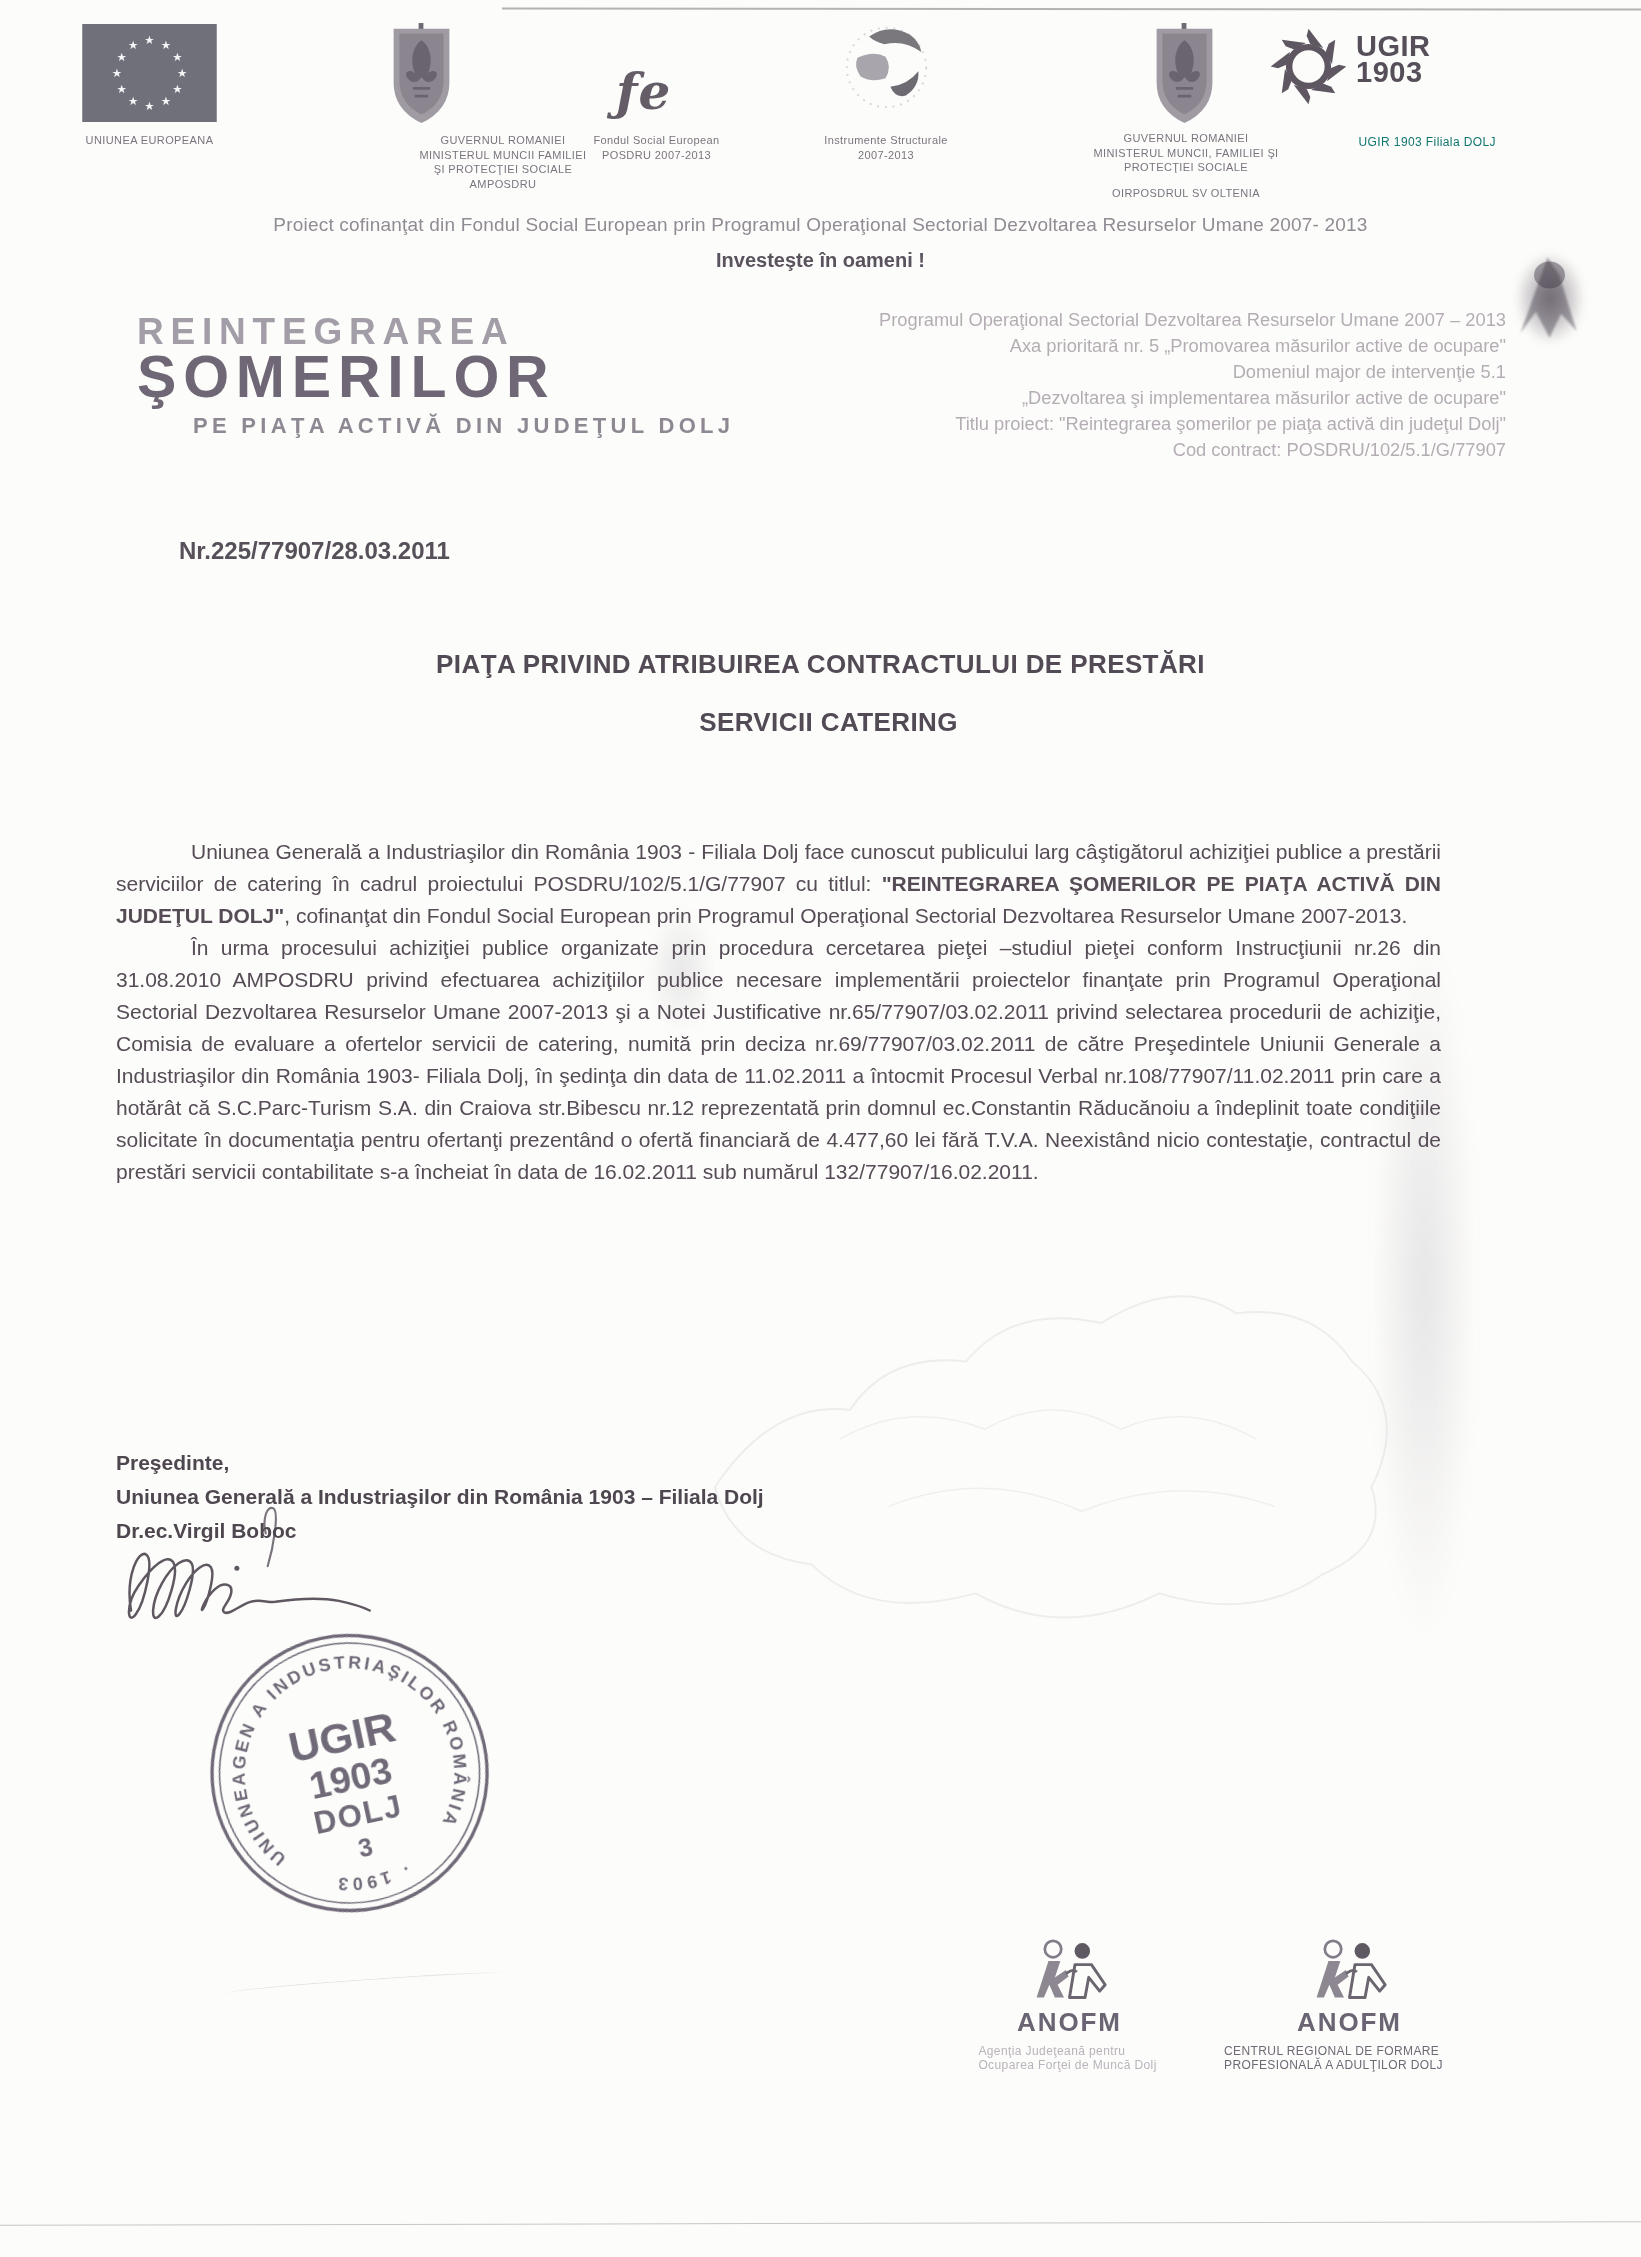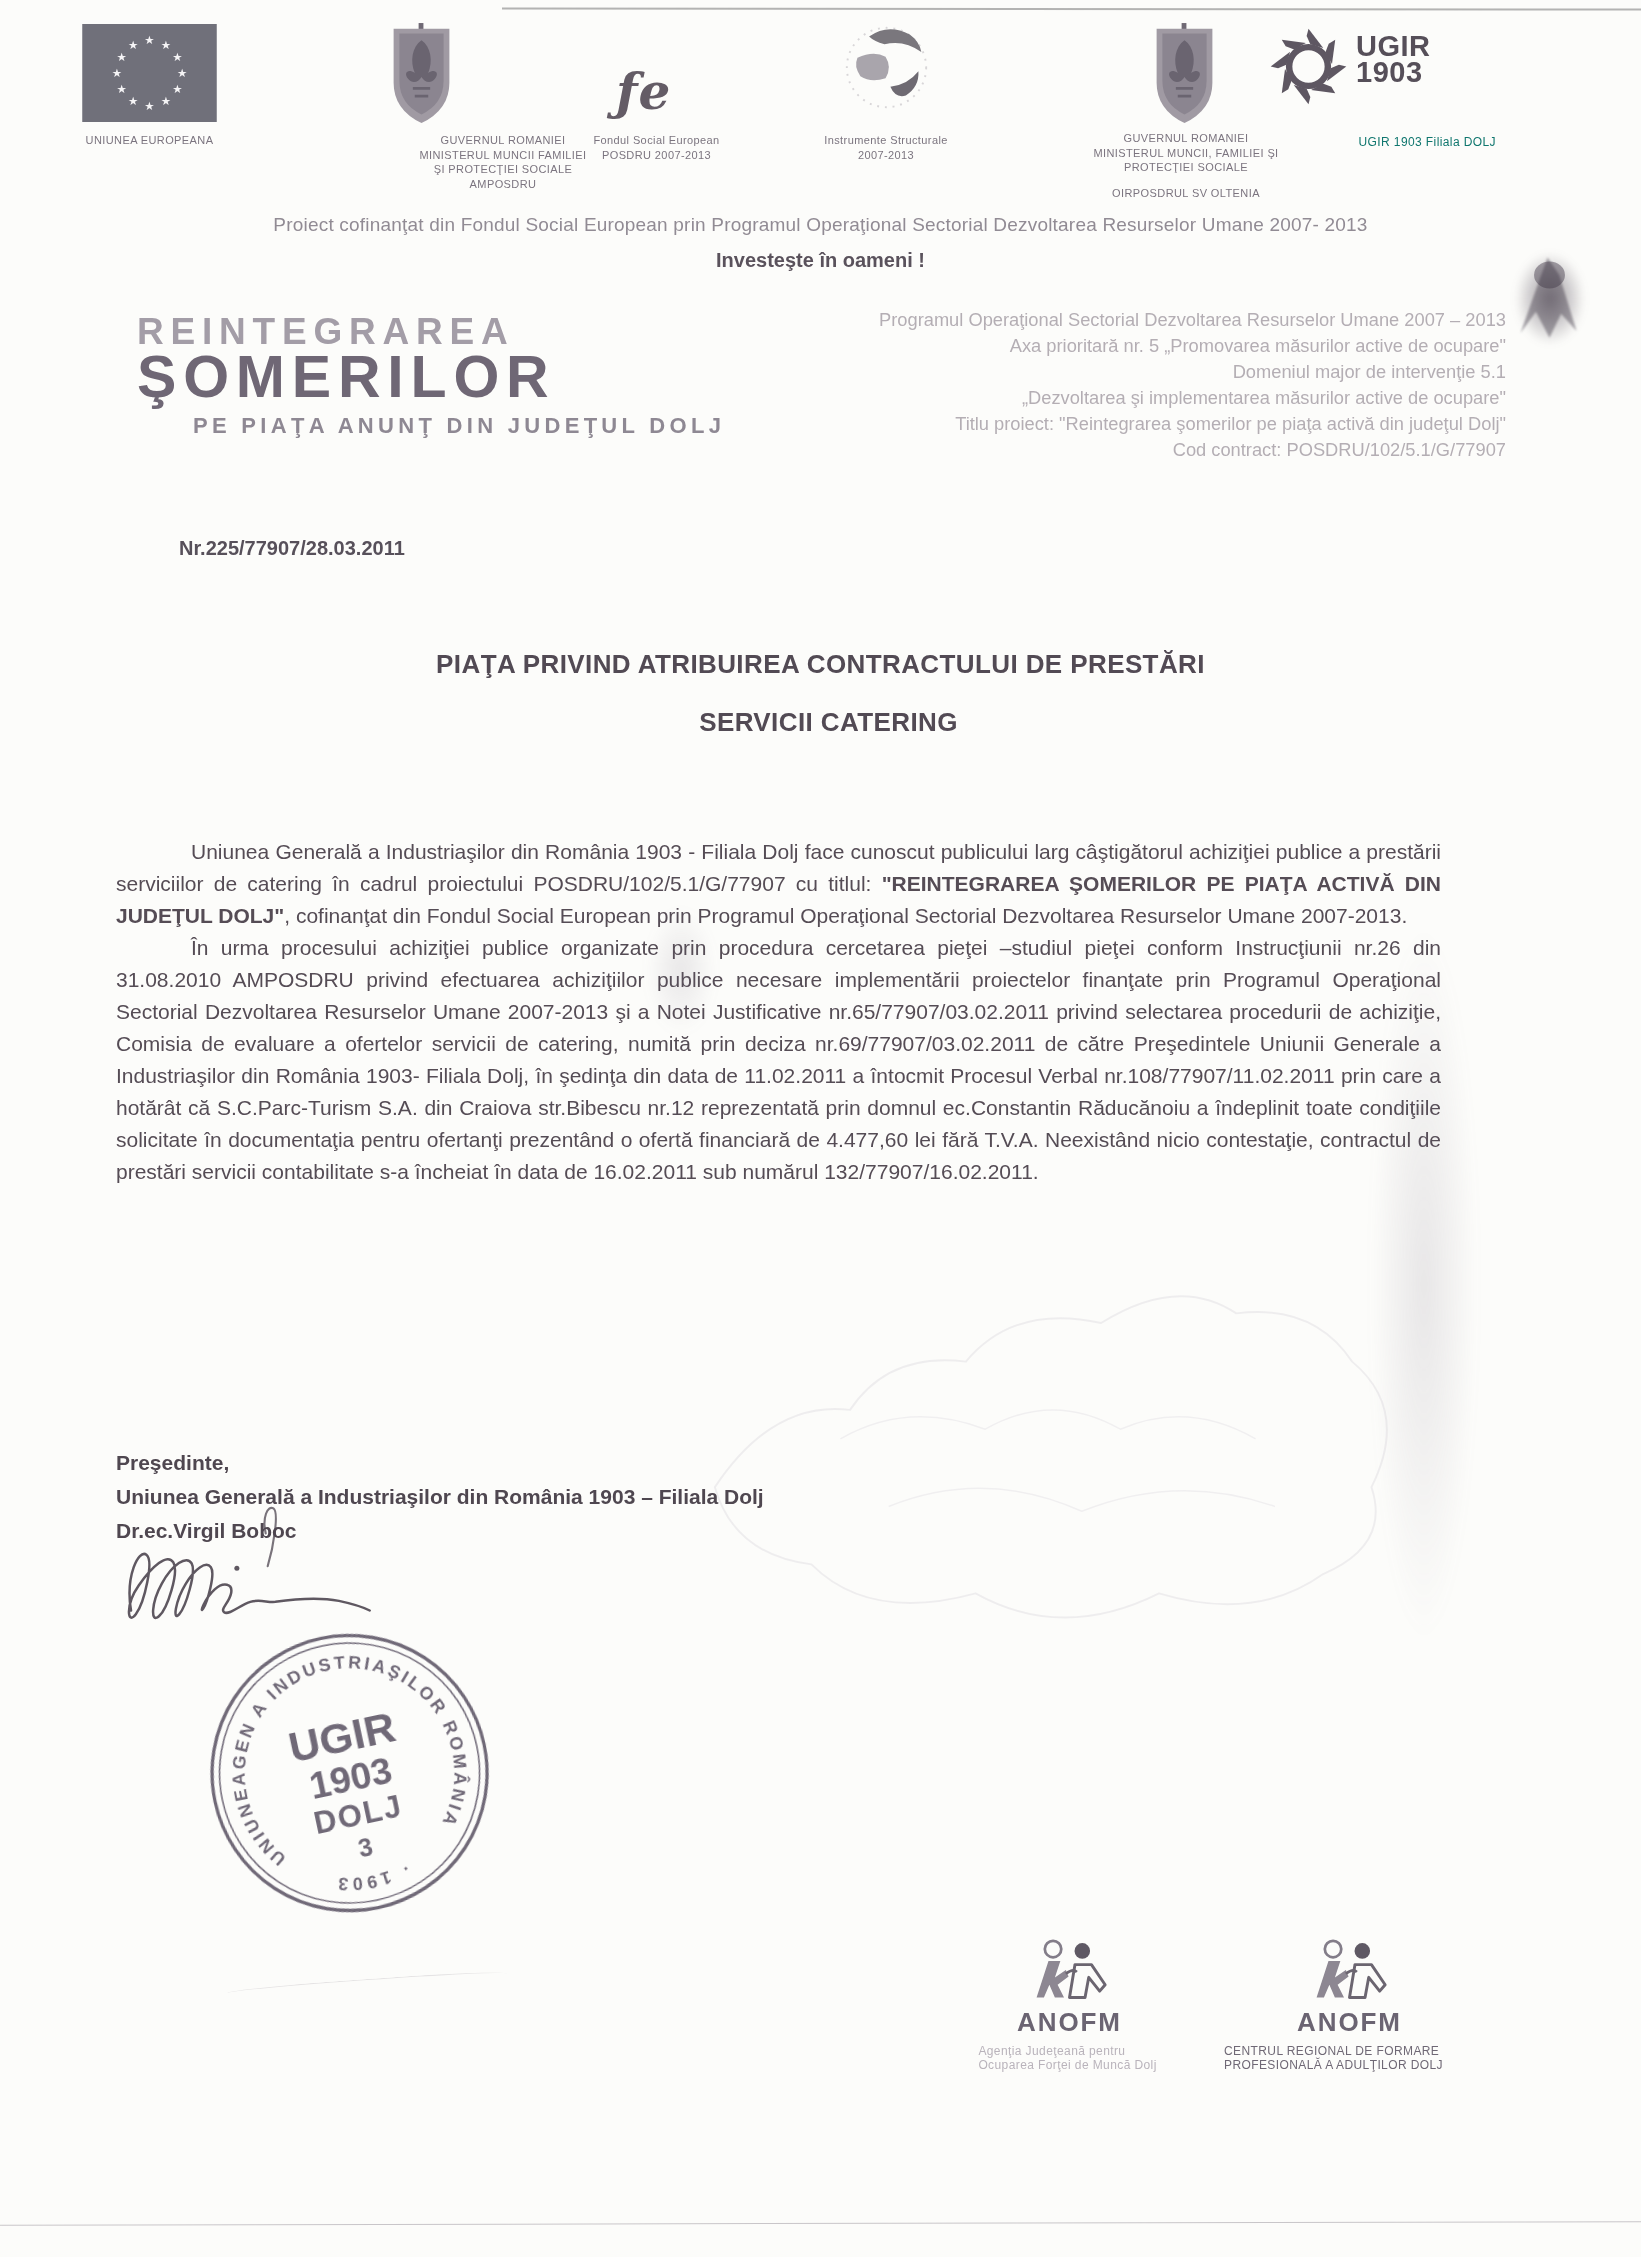--- a/index.html
+++ b/index.html
@@ -16,21 +16,21 @@
     font-size:50px; color:#645c66; letter-spacing:1px;margin-top:35px;}
   .ugir-word{font-weight:700; color:#564f59; font-size:29px; line-height:26px; letter-spacing:0.5px;}
   
   .banner1{width:1641px; text-align:center; font-size:19px; color:#918b94; letter-spacing:0.2px;}
   .banner2{width:1641px; text-align:center; font-size:20px; font-weight:700; color:#5a525c;}
   
   .plogo-1{font-size:37px; font-weight:700; letter-spacing:6.8px; color:#a39da7;}
   .plogo-2{font-size:59px; font-weight:700; letter-spacing:6.8px; color:#6f6775; margin-top:-9.7px;}
   .plogo-3{font-size:22px; font-weight:700; letter-spacing:4.3px; color:#8e8893; margin-top:1.9px; padding-left:56px;}
   .pinfo{width:840px; text-align:right; font-size:18.3px; line-height:26px; color:#b4aeb4;}
-  .refnum{font-size:20px; font-weight:700; color:#57505a;}
+  .refnum{font-size:24px; font-weight:700; color:#57505a;}
   .title{width:1641px; text-align:center; font-size:26px; font-weight:700; color:#524a54; letter-spacing:0.4px;}
   .bodytext{width:1325px; font-size:21px; line-height:32px; color:#554c55; text-align:justify;}
   .bodytext p{margin:0; text-indent:75px;}
   .bold{font-weight:700;}
   .sig{font-size:21px; line-height:34px; font-weight:700; color:#4f4750;}
   
   .anofm-brand{font-size:26px; font-weight:700; letter-spacing:1.9px; color:#6b6472; text-align:center;}
   .fcap{font-size:12px; line-height:14.5px; letter-spacing:0.4px;}
   .fcap-left{color:#b9b3bb;}
   .fcap-right{color:#6f6875;}
@@ -155,21 +155,21 @@
     <svg width="97" height="116" viewBox="0 0 100 120">
       <path d="M20 90 L48 12 L60 30 L78 88 L62 70 L50 95 L36 68 Z" fill="rgba(62,54,68,.42)" filter="blur(1px)"></path>
       <ellipse cx="50" cy="30" rx="16" ry="14" fill="rgba(62,54,68,.45)"></ellipse>
     </svg>
     <div class="smudge abs" style="left:13.5px; top:5.8px; width:70px; height:93px;"></div>
   </div>
 
   <div class="abs" style="left:137px; top:311px;">
     <div class="plogo-1">REINTEGRAREA</div>
     <div class="plogo-2">ŞOMERILOR</div>
-    <div class="plogo-3">PE PIAŢA ANUNŢ DIN JUDEŢUL DOLJ</div>
+    <div class="plogo-3">PE PIAŢA ACTIVĂ DIN JUDEŢUL DOLJ</div>
   </div>
 
   <div class="abs pinfo" style="left:666px; top:307px;">
     <div>Programul Operaţional Sectorial Dezvoltarea Resurselor Umane 2007 – 2013</div>
     <div>Axa prioritară nr. 5 „Promovarea măsurilor active de ocupare"</div>
     <div>Domeniul major de intervenţie 5.1</div>
     <div>„Dezvoltarea şi implementarea măsurilor active de ocupare"</div>
     <div>Titlu proiect: "Reintegrarea şomerilor pe piaţa activă din judeţul Dolj"</div>
     <div>Cod contract: POSDRU/102/5.1/G/77907</div>
   </div>

